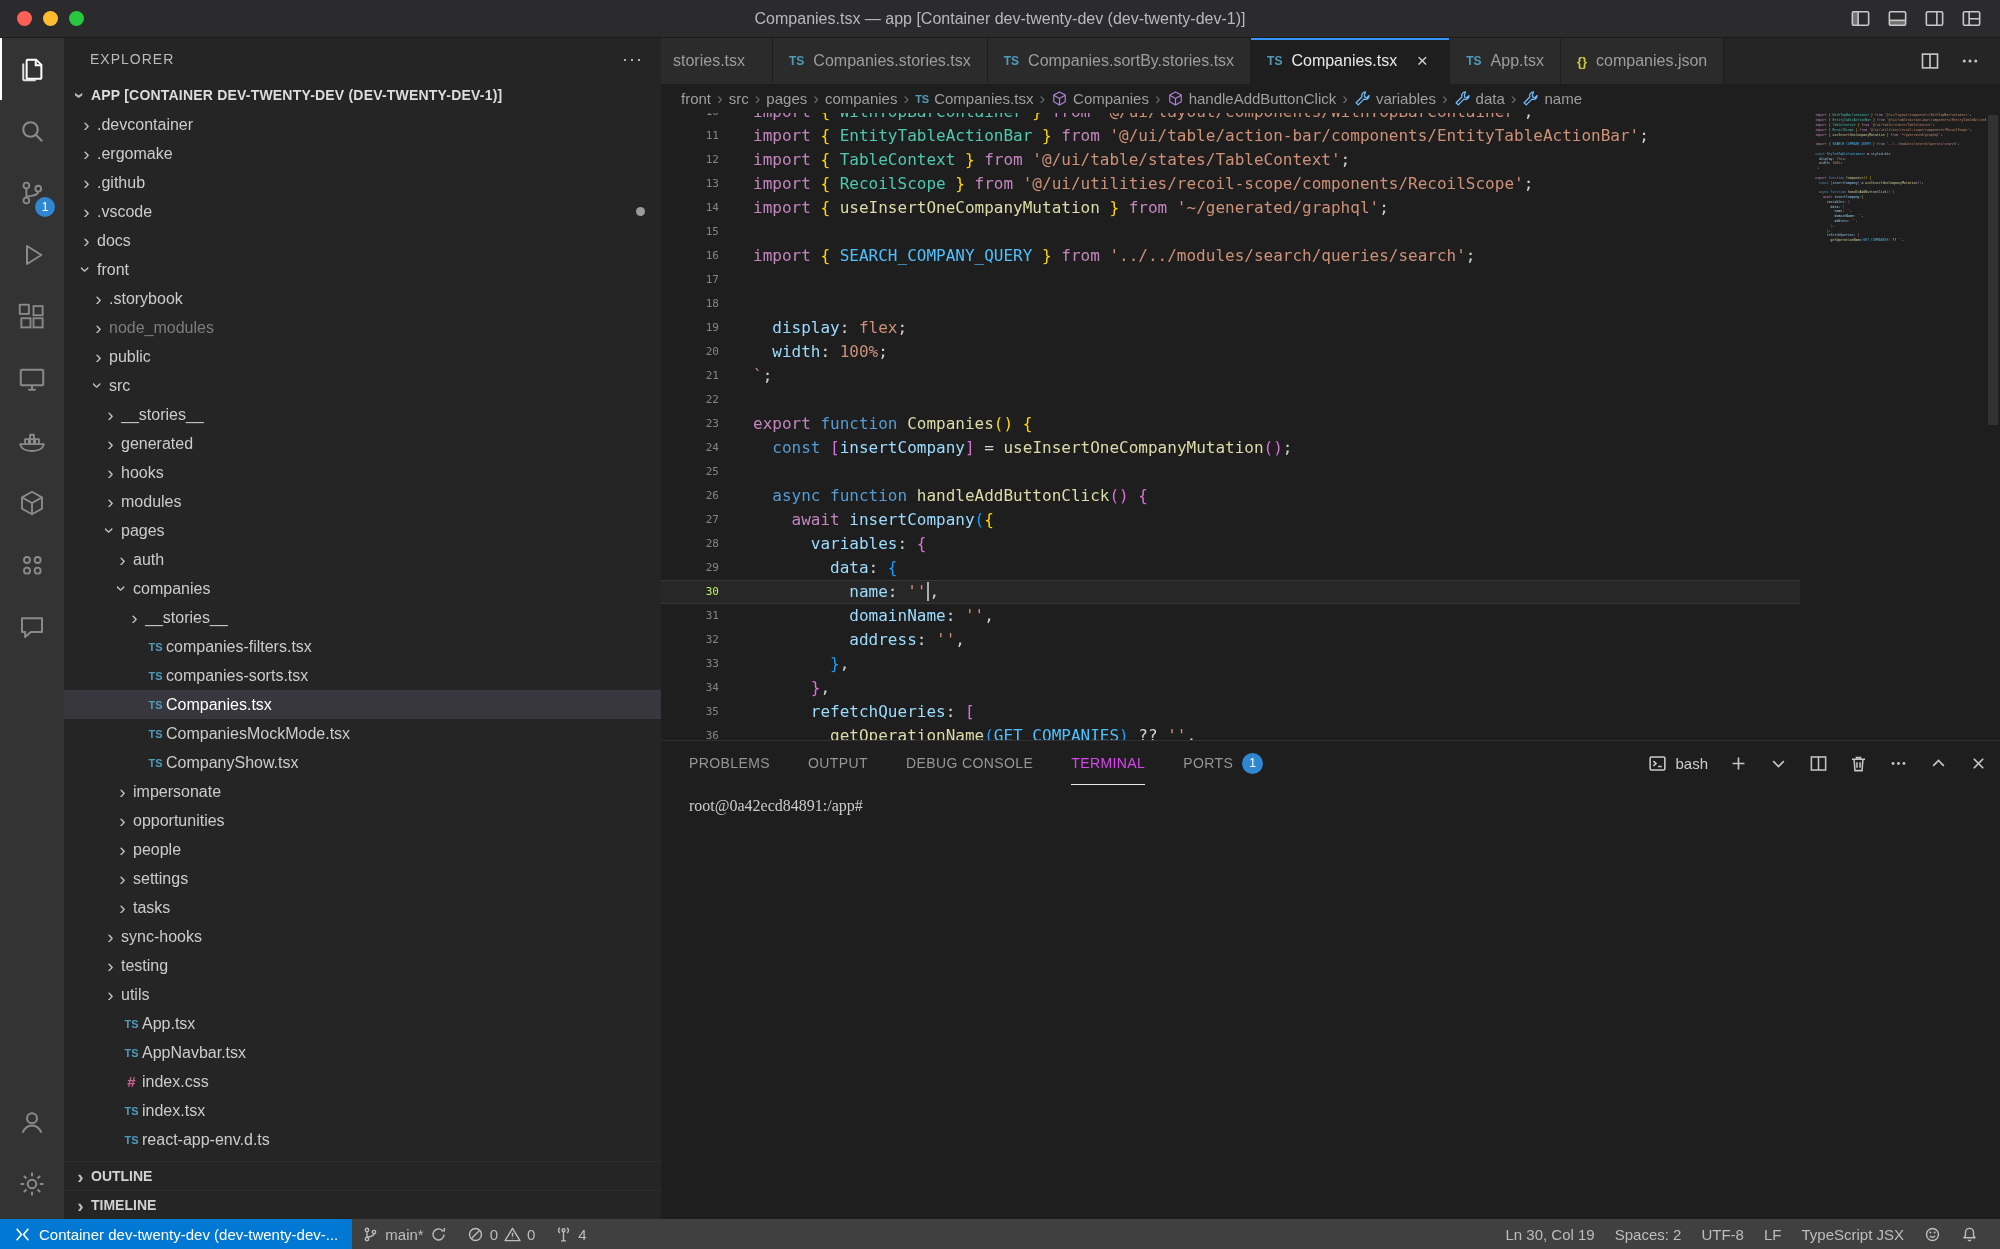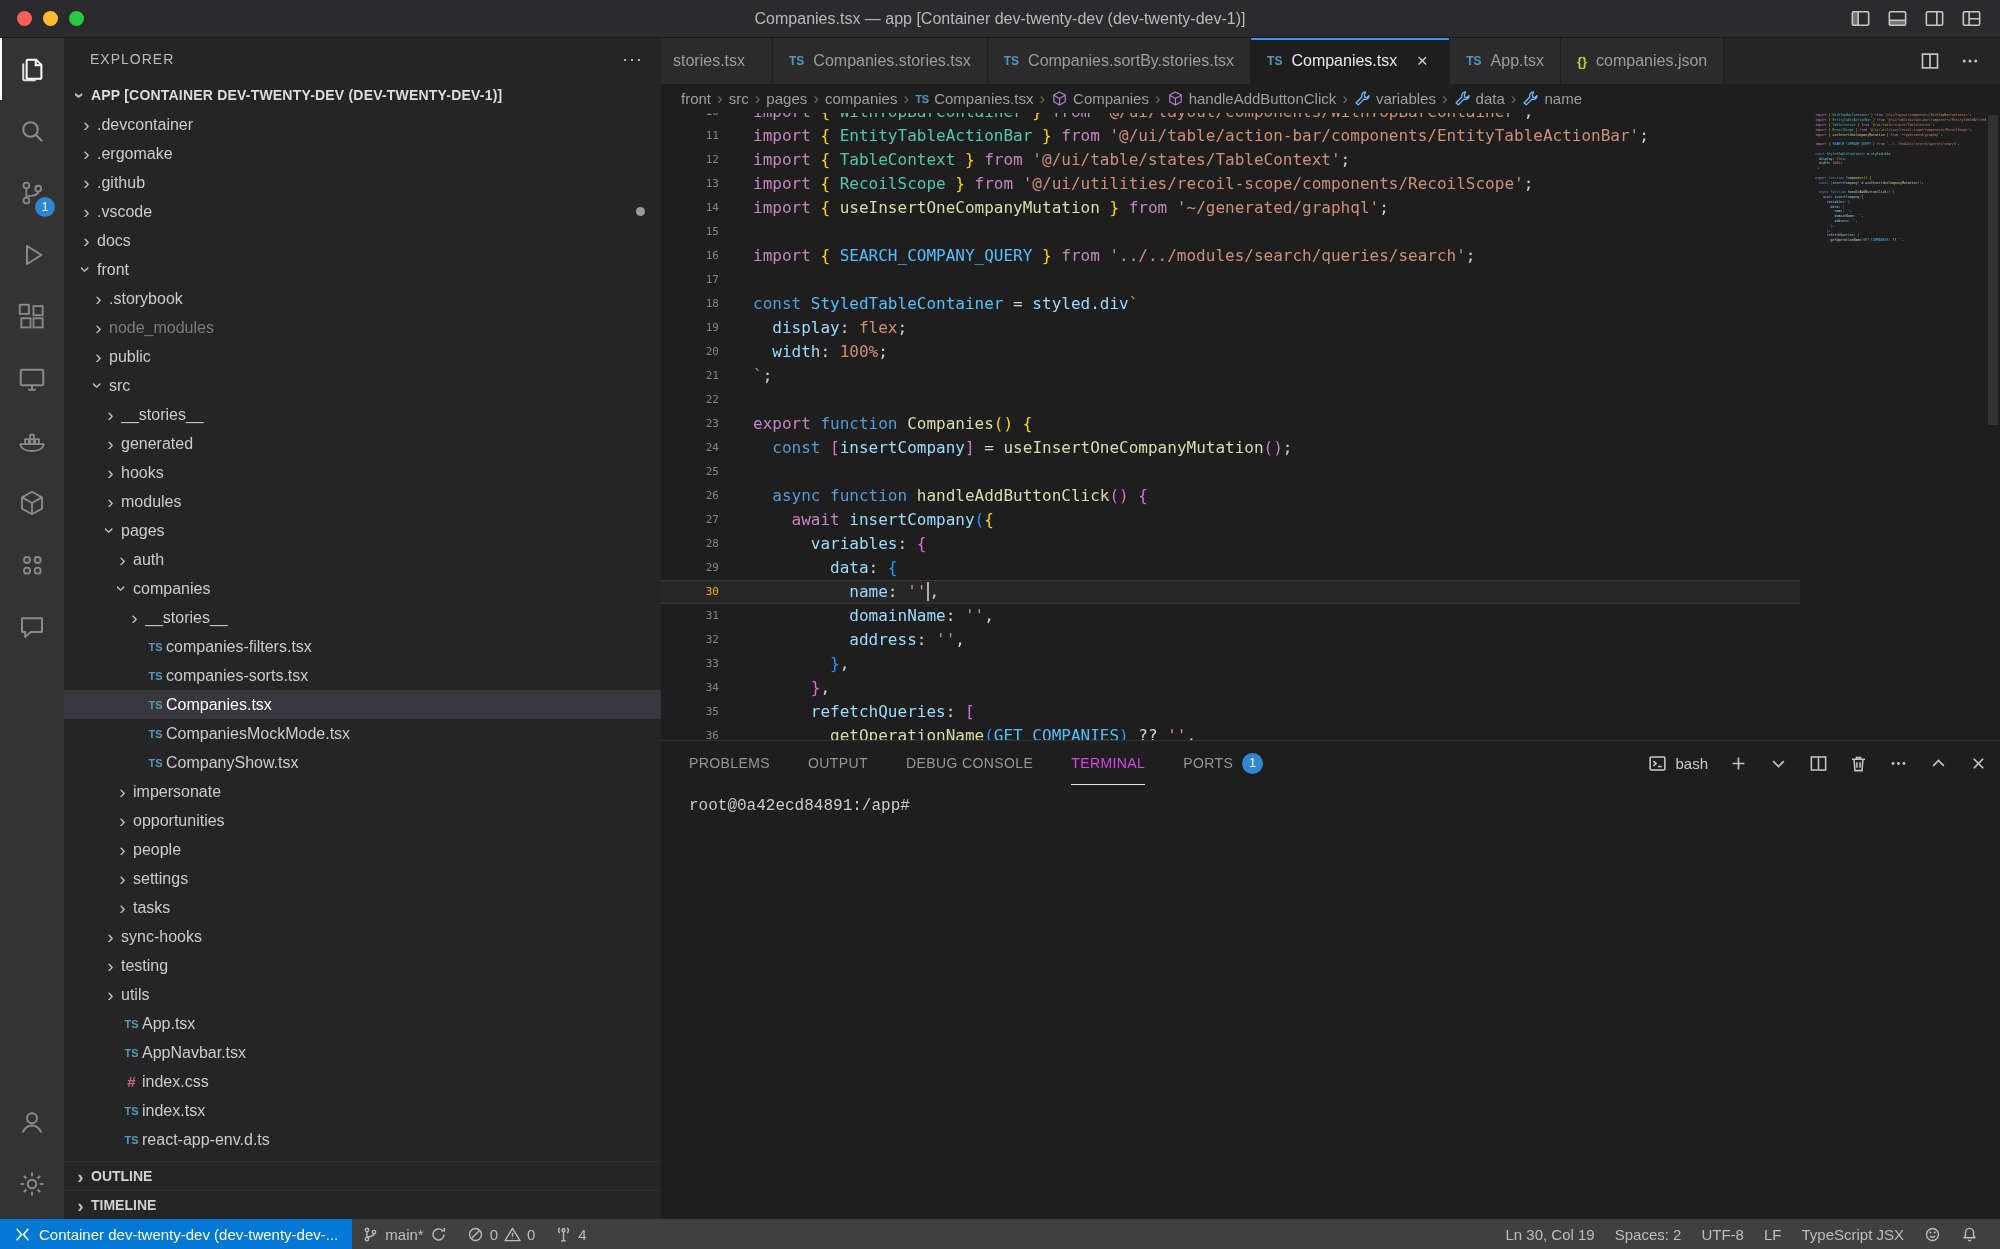--- a/index.html
+++ b/index.html
@@ -67,21 +67,21 @@
   .tic-sm{color:#519aba;font-weight:700;font-size:11px}
   .csep{color:#6d6d6d;margin:0 6px;font-size:17px}
 
   
   .editor{flex:1;position:relative;overflow:hidden;background:#1e1e1e;min-height:0}
   .code{position:absolute;top:-13px;left:0;right:200px;font-family:"DejaVu Sans Mono",monospace;font-size:16px;line-height:24px}
   .cl{display:flex;height:24px}
   .ln{width:58px;flex:none;text-align:right;color:#858585;font-size:11px}
   .ct{padding-left:34px;white-space:pre}
   .cl.cur{background:rgba(255,255,255,.045);box-shadow:inset 0 1px 0 rgba(255,255,255,.07),inset 0 -1px 0 rgba(255,255,255,.07)}
-  .cl.cur .ln{color:#eab308}
+  .cl.cur .ln{color:#bef264}
   .c-k{color:#C586C0}.c-s{color:#569CD6}.c-t{color:#4EC9B0}.c-f{color:#DCDCAA}
   .c-v{color:#9CDCFE}.c-c{color:#4FC1FF}.c-r{color:#CE9178}.c-p{color:#D4D4D4}
   .c-y{color:#FFD700}.c-m{color:#DA70D6}.c-b{color:#179FFF}
   .caret{display:inline-block;width:2px;height:19px;background:#AEAFAD;vertical-align:text-bottom;margin-left:1px;animation:blink 1s steps(1) infinite}
   @keyframes blink{50%{opacity:0}}
 
   .minimap{position:absolute;top:0;right:14px;width:172px;bottom:0;overflow:hidden;opacity:.9}
   .code-clone{position:absolute;top:0;left:0;width:2100px;transform:scale(.2);transform-origin:0 0;font-family:"DejaVu Sans Mono",monospace;font-size:16px;line-height:24px}
   .minimap .ct{padding-left:6px}
   .minimap .cl.cur{background:none;box-shadow:none}
@@ -92,21 +92,21 @@
   .panel{height:479px;flex:none;border-top:1px solid #313132;background:#1e1e1e;display:flex;flex-direction:column}
   .panel-head{height:44px;flex:none;display:flex;align-items:center;padding:0 12px 0 28px}
   .ptabs{display:flex;height:100%}
   .ptab{margin-right:38px;display:flex;align-items:center;gap:9px;font-size:14px;letter-spacing:.4px;color:#969696;cursor:pointer;height:100%}
   .ptab.active{color:#d946ef;box-shadow:inset 0 -1px 0 #e7e7e7}
   .pbadge{background:#2f86d1;color:#fff;min-width:21px;height:21px;border-radius:11px;font-size:12px;display:flex;align-items:center;justify-content:center;padding:0 5px}
   .panel-right{margin-left:auto;display:flex;align-items:center;gap:21px;color:#c5c5c5}
   .shell{display:flex;align-items:center;gap:8px;font-size:15px;color:#cccccc;cursor:pointer}
   .panel-right .icon{width:19px;height:19px;display:flex;cursor:pointer}
   .panel-right svg{width:19px;height:19px}
-  .term{padding:12px 0 0 28px;font-family:Liberation Mono, monospace;font-size:16px;color:#cccccc}
+  .term{padding:12px 0 0 28px;font-family:Liberation Serif, serif;font-size:16px;color:#cccccc}
 
   
   .statusbar{height:30px;background:#404040;display:flex;align-items:center;font-size:15px;color:#bdbdbd}
   .sb-remote{height:100%;background:#0078d4;color:#ffffff;display:flex;align-items:center;gap:8px;padding:0 14px;cursor:pointer;flex:none}
   .sb-left,.sb-right{display:flex;align-items:center;height:100%}
   .sb-right{margin-left:auto;padding-right:12px}
   .sb-item{display:flex;align-items:center;gap:6px;padding:0 10px;height:100%;cursor:pointer;white-space:nowrap}
   .statusbar .icon{width:17px;height:17px;display:flex}
   .statusbar svg{width:17px;height:17px}
 </style>
@@ -589,21 +589,20 @@
           <div class="cl">
             <span class="ln">16</span>
             <span class="ct"><span class="c-k">import </span><span class="c-y">{ </span><span class="c-c">SEARCH_COMPANY_QUERY</span><span class="c-y"> }</span><span class="c-k"> from </span><span class="c-r">'../../modules/search/queries/search'</span><span class="c-p">;</span></span>
           </div>
           <div class="cl">
             <span class="ln">17</span>
             <span class="ct"></span>
           </div>
           <div class="cl">
             <span class="ln">18</span>
-            <span class="ct"><span class="c-s">const </span><span class="c-c">StyledTableContainer</span><span class="c-p"> = </span><span class="c-v">styled</span><span class="c-p">.</span><span class="c-v">div</span><span class="c-r">`</span></span>
           </div>
           <div class="cl">
             <span class="ln">19</span>
             <span class="ct"><span class="c-p">  </span><span class="c-v">display</span><span class="c-p">: </span><span class="c-r">flex</span><span class="c-p">;</span></span>
           </div>
           <div class="cl">
             <span class="ln">20</span>
             <span class="ct"><span class="c-p">  </span><span class="c-v">width</span><span class="c-p">: </span><span class="c-r">100%</span><span class="c-p">;</span></span>
           </div>
           <div class="cl">

